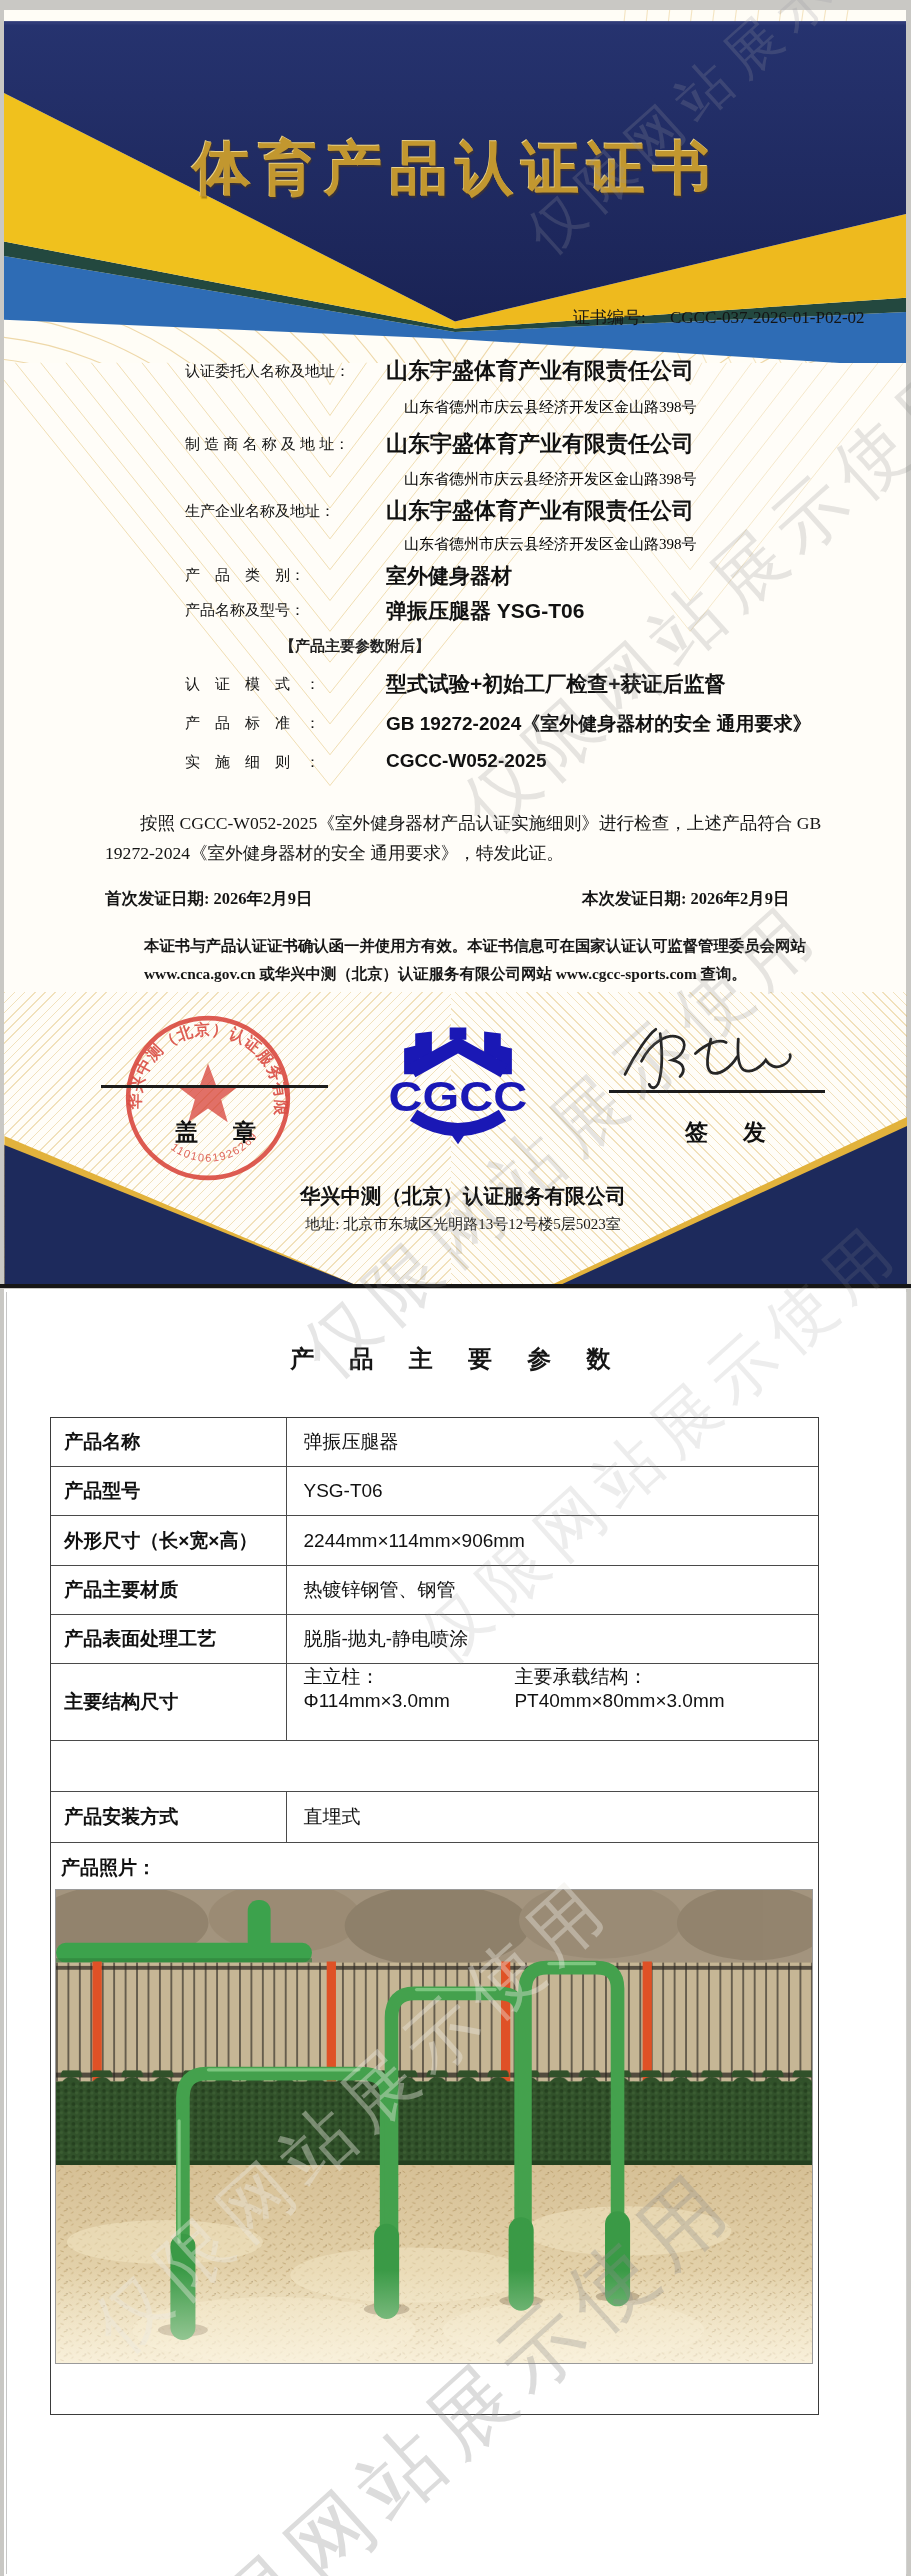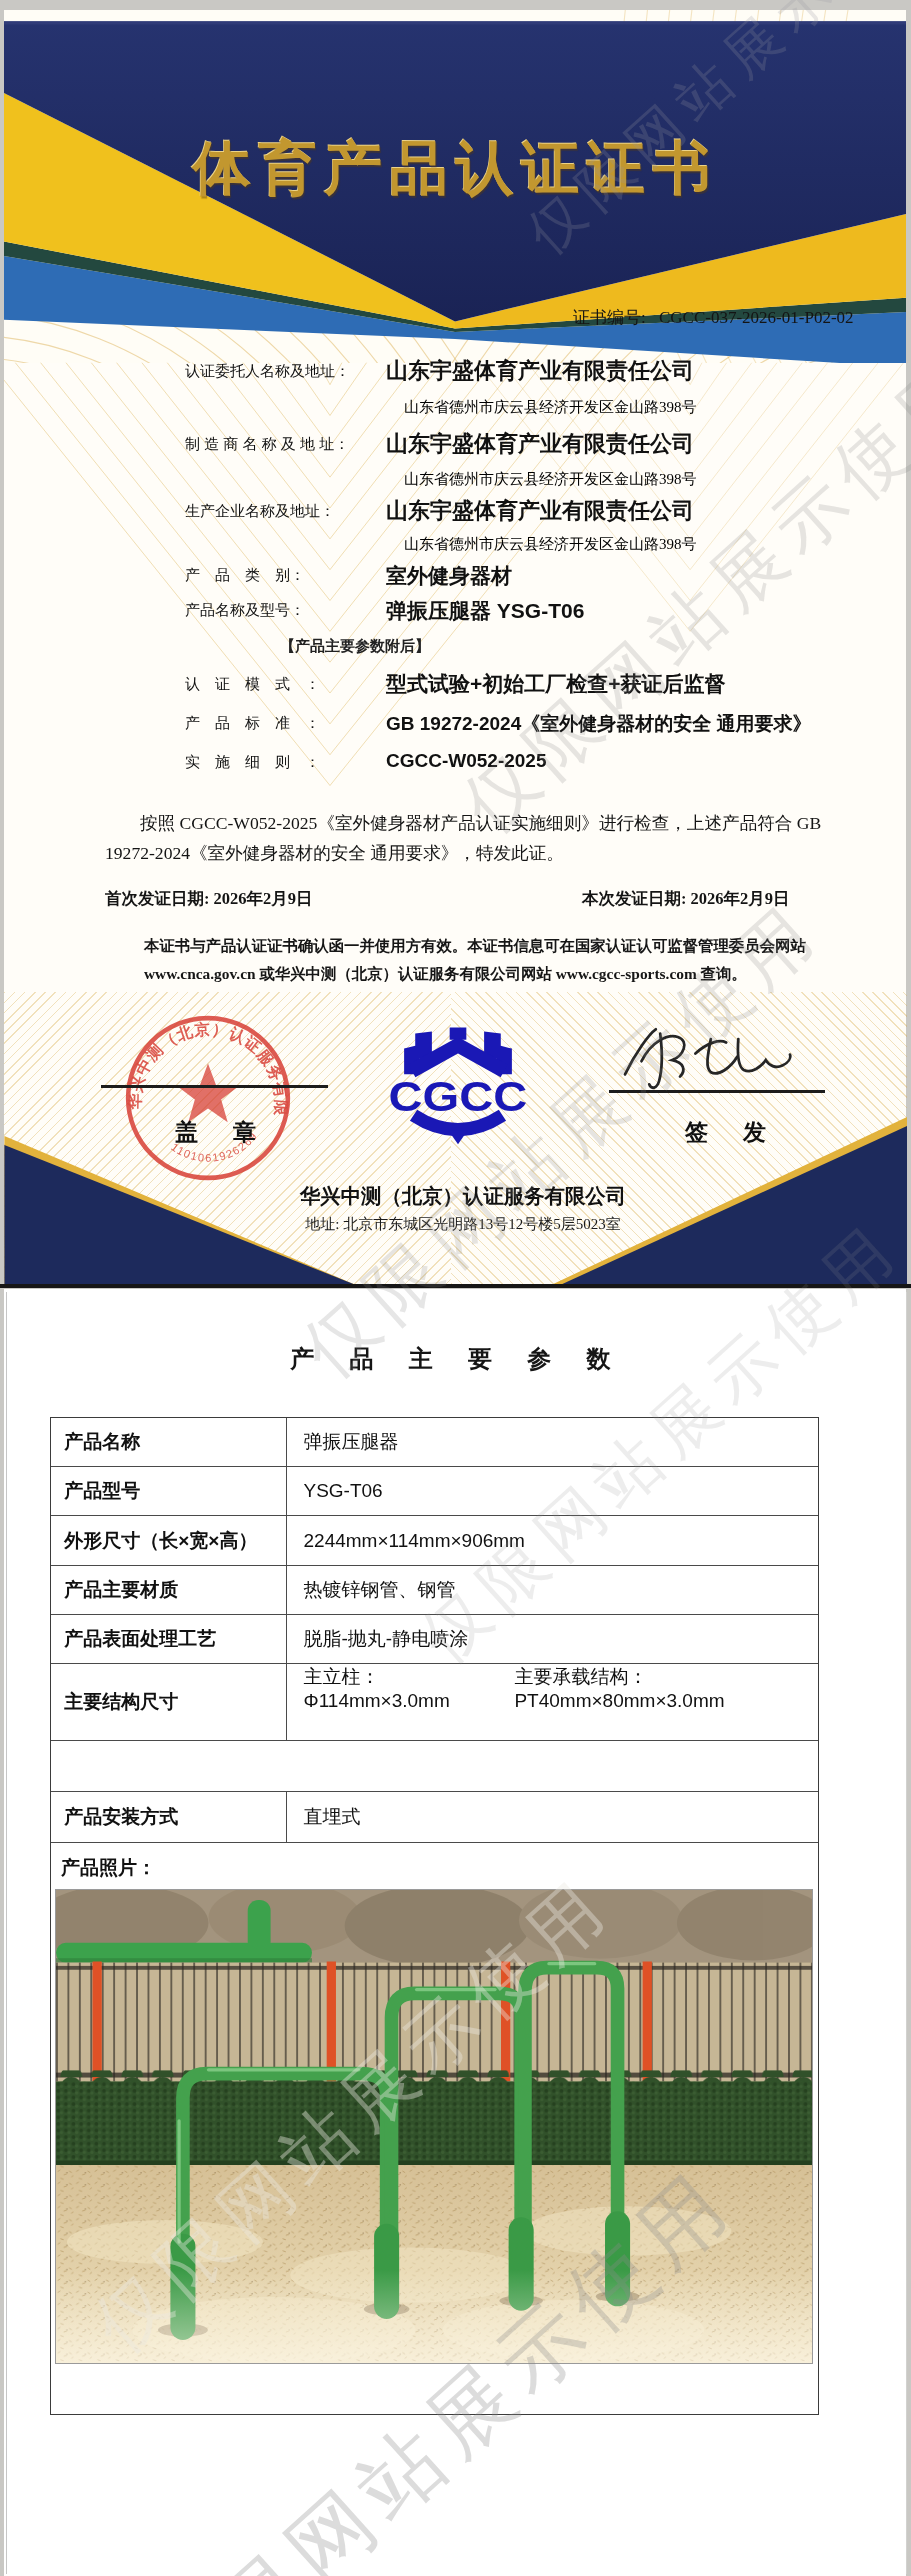--- a/index.html
+++ b/index.html
@@ -145,21 +145,21 @@
     <polygon points="1638,522 819,578 819,584 1638,548" fill="#23483f"></polygon>
     <polygon points="1638,370 819,565 819,578 1638,522" fill="#eeba1e"></polygon>
     <polygon points="0,20 1638,20 1638,370 819,565 0,150" fill="url(#nv)"></polygon>
     <polygon points="0,20 1638,20 1638,26 0,26" fill="#343f7c" opacity=".7"></polygon>
   </svg>
 
   <div class="abs cert-title">体育产品认证证书</div>
 
   <div class="abs certno">
     <span>证书编号:</span>
-    <span style="margin-left:9px;">CGCC-037-2026-01-P02-02</span>
+    <span style="margin-left:20px;">CGCC-037-2026-01-P02-02</span>
   </div>
 
   <svg class="abs vlines" id="vlines" width="902" height="496" viewBox="0 0 1638 900">
       <polyline points="566,0 592,48 618,0" fill="none" stroke="#dcb65c" stroke-width="1.6" opacity="0.5"></polyline>
       <polyline points="520,0 592,104 664,0" fill="none" stroke="#dcb65c" stroke-width="1.6" opacity="0.5"></polyline>
       <polyline points="474,0 592,160 710,0" fill="none" stroke="#dcb65c" stroke-width="1.6" opacity="0.5"></polyline>
       <polyline points="428,0 592,216 756,0" fill="none" stroke="#dcb65c" stroke-width="1.6" opacity="0.5"></polyline>
       <polyline points="382,0 592,272 802,0" fill="none" stroke="#dcb65c" stroke-width="1.6" opacity="0.5"></polyline>
       <polyline points="336,0 592,328 848,0" fill="none" stroke="#dcb65c" stroke-width="1.6" opacity="0.5"></polyline>
       <polyline points="290,0 592,384 894,0" fill="none" stroke="#dcb65c" stroke-width="1.6" opacity="0.5"></polyline>

